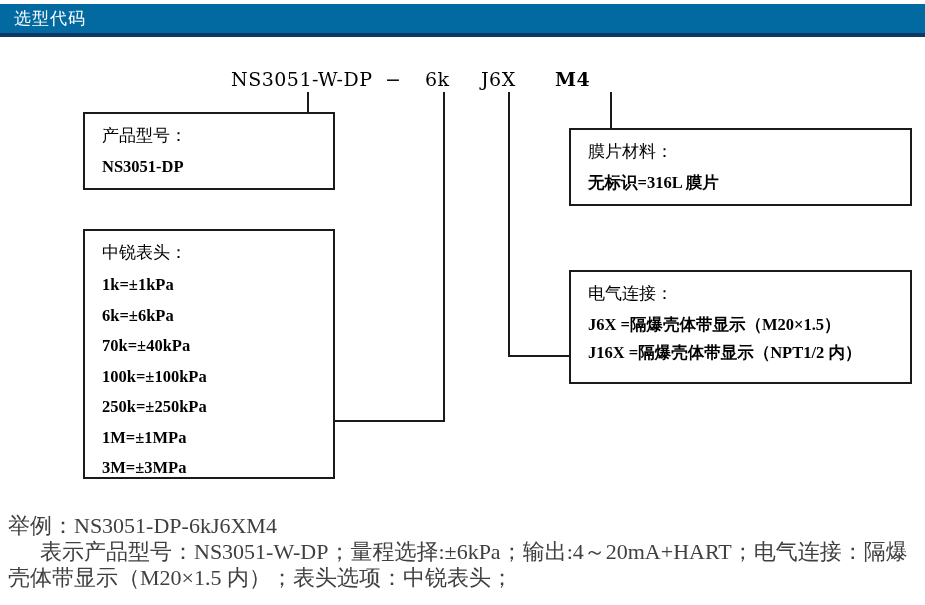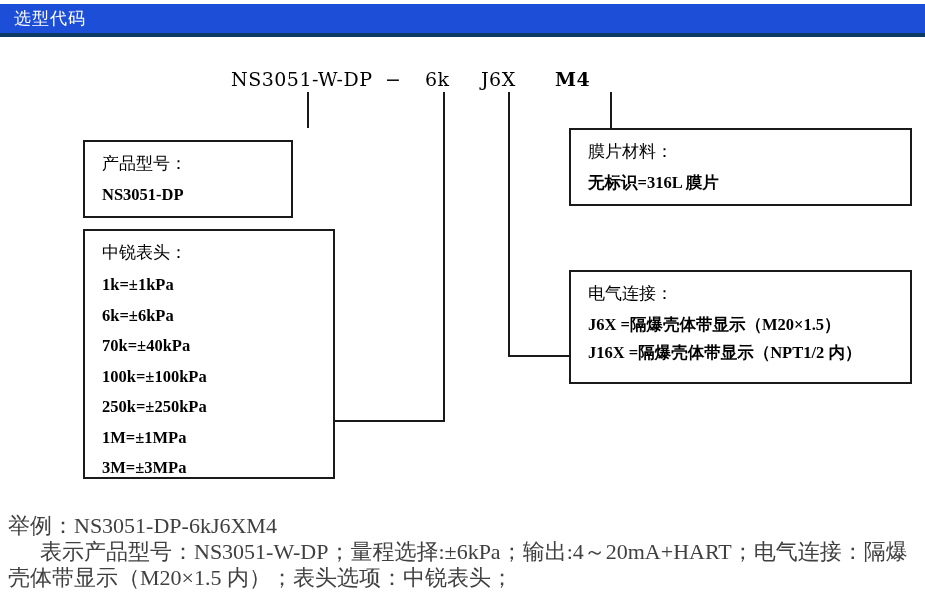--- a/index.html
+++ b/index.html
@@ -15,21 +15,21 @@
     color: #000000;
     overflow: hidden;
   }
 
   
   #header-bar {
     position: absolute;
     left: 0; top: 4px;
     width: 925px;
     height: 29px;
-    background: #1d4ed8;
+    background: #0369a1;
     border-bottom: 4px solid #0d3a63;
     box-sizing: content-box;
   }
   #header-title {
     position: absolute;
     left: 14px; top: 3px;
     font-family: "Liberation Sans", "DejaVu Sans", sans-serif;
     font-size: 17px;
     color: #ffffff;
     letter-spacing: 1px;
@@ -80,21 +80,21 @@
     margin-bottom: 6px;
   }
   .box-line {
     font-family: "Liberation Serif", "DejaVu Serif", serif;
     font-size: 16.5px;
     font-weight: 700;
     white-space: nowrap;
     line-height: 28px;
   }
 
-  #box-product   { left: 83px;  top: 140px; width: 210px; height: 78px; }
+  #box-product   { left: 83px;  top: 112px; width: 252px; height: 78px; }
   #box-range     { left: 83px;  top: 229px; width: 252px; height: 250px; }
   #box-diaphragm { left: 569px; top: 128px; width: 343px; height: 78px; }
   #box-elec      { left: 569px; top: 270px; width: 343px; height: 114px; }
 
   #box-range .box-line { line-height: 30.5px; }
 
   
   #footer {
     position: absolute;
     left: 8px;

